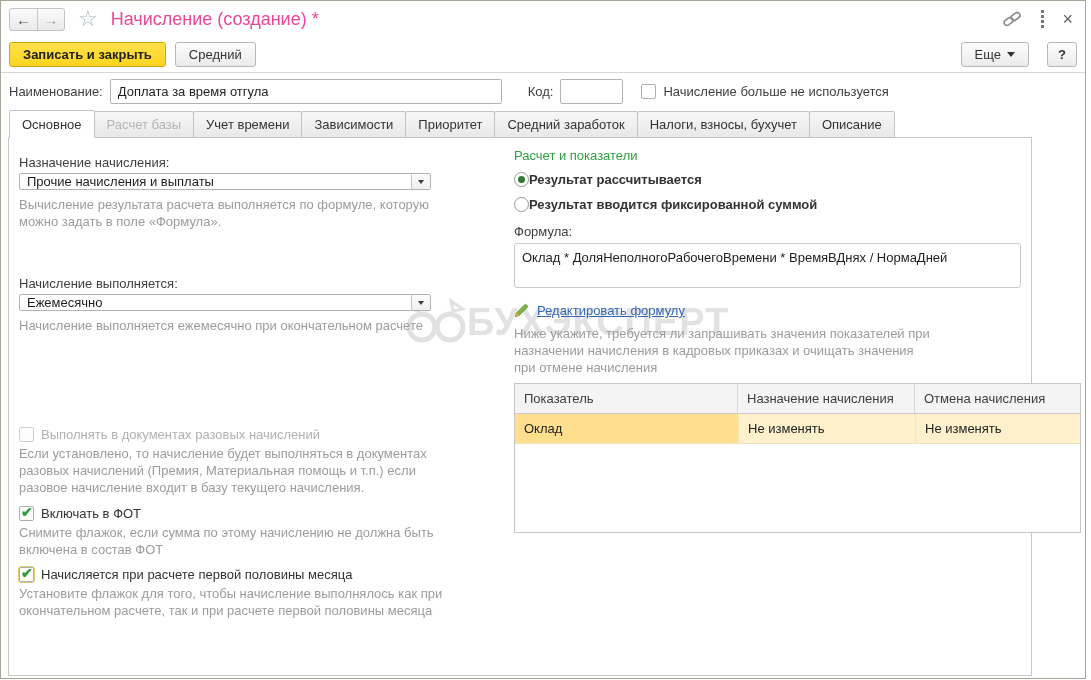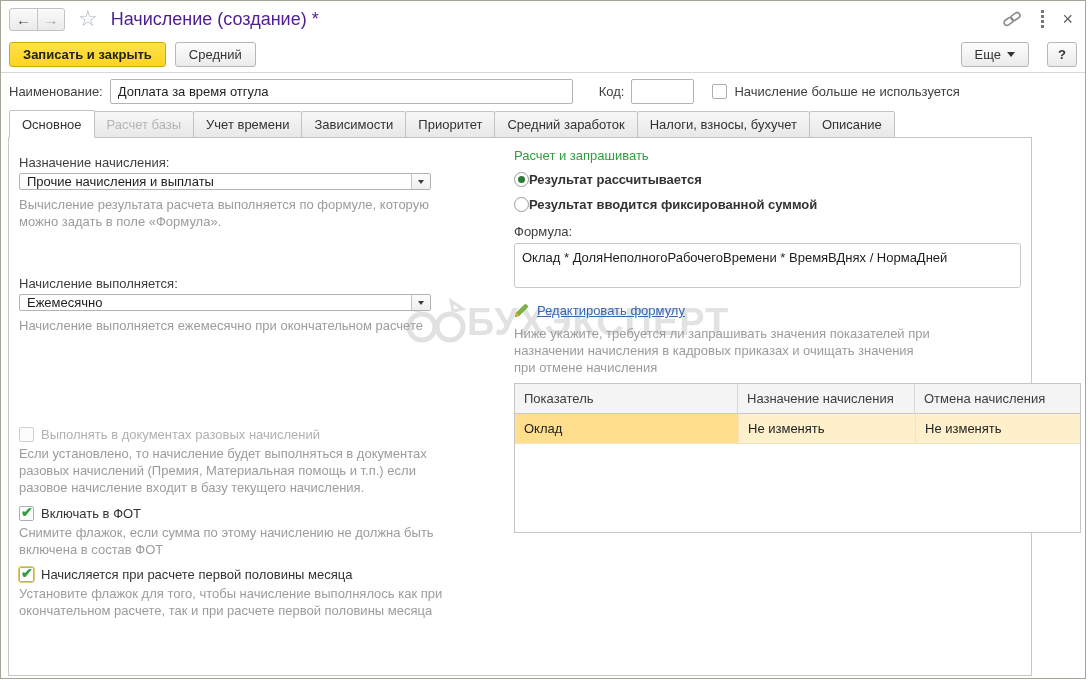--- a/index.html
+++ b/index.html
@@ -8,42 +8,42 @@
 
   .window { position:relative; width:1086px; height:679px; border:1px solid #a7a398;
             background:#fff; overflow:hidden; isolation:isolate; }
 
   
   .titlebar { display:flex; align-items:center; height:36px; padding:0 12px 0 8px; }
   .nav-group { display:flex; height:23px; border:1px solid #c2c2c2; border-radius:3px; overflow:hidden; background:linear-gradient(#fbfbfb,#eaeaea); }
   .nav-btn { width:27px; display:flex; align-items:center; justify-content:center; font-size:15px; font-weight:bold; color:#4c4c4c; cursor:default; }
   .nav-btn.fwd { border-left:1px solid #c6c6c6; color:#a8a8a8; }
   .star { margin-left:13px; font-size:22px; line-height:22px; color:#a7b4c3; }
-  .wtitle { margin-left:13px; font-size:18px; color:#4c1d95; white-space:nowrap; }
+  .wtitle { margin-left:13px; font-size:18px; color:#ec4899; white-space:nowrap; }
   .title-icons { margin-left:auto; display:flex; align-items:center; gap:16px; }
   .kebab { display:flex; flex-direction:column; gap:2px; padding:2px; }
   .kebab i { width:3px; height:3px; background:#777; display:block; }
   .close-x { font-size:18px; color:#5f5f5f; line-height:16px; }
 
   
   .toolbar { display:flex; align-items:center; height:36px; padding:0 8px; border-bottom:1px solid #d7d7d7; }
   .btn { height:25px; padding:0 13px; display:inline-flex; align-items:center; gap:6px;
          border:1px solid #b7b7b7; border-radius:3px; background:linear-gradient(#fdfdfd,#ebebeb);
          font-size:13px; color:#333; white-space:nowrap; cursor:default; }
   .btn-primary { background:linear-gradient(#ffe14a,#fcd420); border-color:#cfa80a; font-weight:bold; color:#222; }
   .btn + .btn { margin-left:9px; }
   .toolbar-right { margin-left:auto; display:flex; gap:9px; }
   .tri-down { width:0; height:0; border:4px solid transparent; border-top:5px solid #333; margin-top:4px; }
   .btn-help { font-weight:bold; padding:0 10px; }
 
   
   .form-row { display:flex; align-items:center; height:37px; padding:0 8px; color:#3f3f3f; }
   .tinput { height:25px; border:1px solid #b3b3b3; border-radius:2px; padding:0 7px;
             font-family:inherit; font-size:13px; color:#1e1e1e; background:#fff; }
-  .name-input { width:463px; margin-left:7px; }
+  .name-input { width:392px; margin-left:7px; }
   .code-label { margin-left:26px; }
   .code-input { width:63px; margin-left:7px; }
 
   .cb { width:15px; height:15px; flex:none; border:1px solid #adadad; border-radius:2px; background:#fff; position:relative; }
   .cb.checked::after { content:"\2714"; position:absolute; left:1px; top:-3px; font-size:14px; font-weight:bold; color:#2f9e41; }
   .cb.disabled { border-color:#cfcfcf; background:#fcfcfc; }
   .cb.focused { outline:1px solid #e2cb6e; outline-offset:0px; }
   .cb-row { display:flex; align-items:center; gap:7px; }
   .cb-row .cb-label { color:#333; }
   .cb-row.disabled .cb-label { color:#b1b1b1; }
@@ -213,21 +213,21 @@
       <div class="hint" style="width:444px; margin-top:3px;">Снимите флажок, если сумма по этому начислению не должна быть включена в состав ФОТ</div>
 
       <div class="cb-row" style="margin-top:9px;">
         <span class="cb checked focused"></span>
         <span class="cb-label">Начисляется при расчете первой половины месяца</span>
       </div>
       <div class="hint" style="width:444px; margin-top:3px;">Установите флажок для того, чтобы начисление выполнялось как при окончательном расчете, так и при расчете первой половины месяца</div>
     </div>
 
     <div class="col-right">
-      <div class="group-title">Расчет и запрашивать</div>
+      <div class="group-title">Расчет и показатели</div>
 
       <div class="radio-row" style="margin-top:9px;">
         <span class="radio selected"></span>
         <span>Результат рассчитывается</span>
       </div>
       <div class="radio-row">
         <span class="radio"></span>
         <span>Результат вводится фиксированной суммой</span>
       </div>
 

